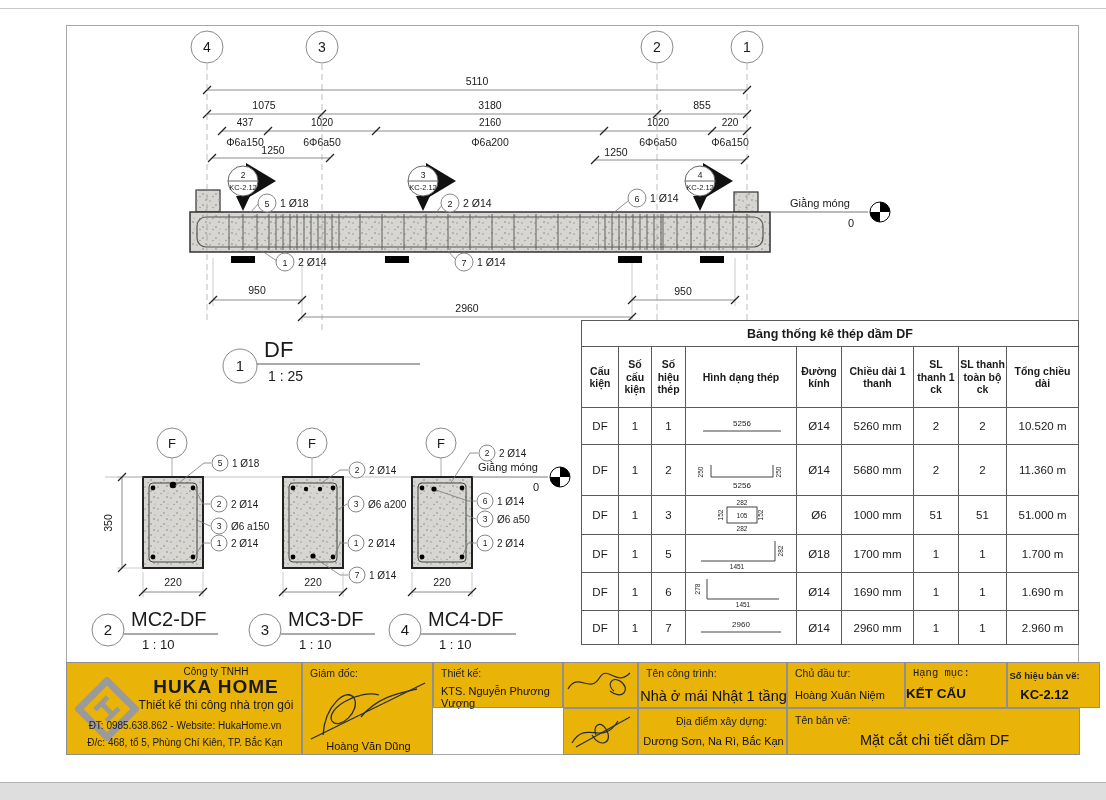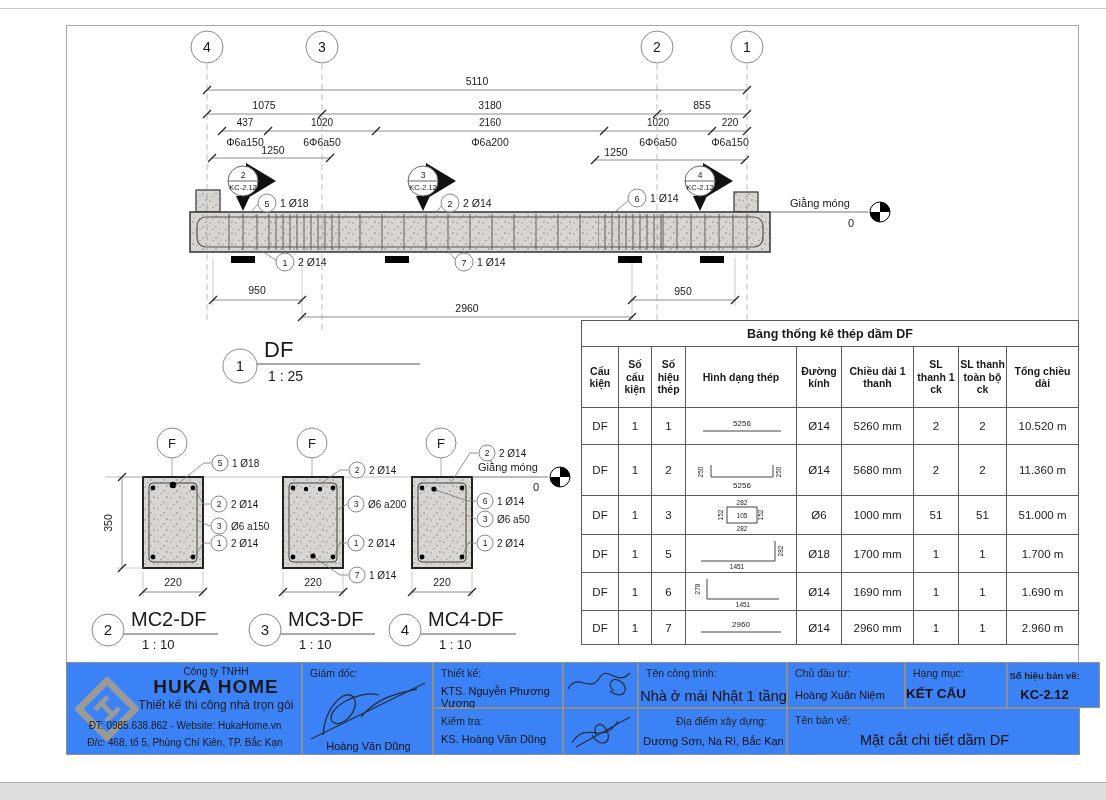--- a/index.html
+++ b/index.html
@@ -15,21 +15,21 @@
   .sched td{border:1px solid #5a5a5a;text-align:center;vertical-align:middle;padding:0;font-size:11.5px;}
   .sched .t-title{height:25px;font-weight:bold;font-size:12.5px;}
   .sched .hdr td{height:60px;font-weight:bold;font-size:10.5px;line-height:1.18;}
   .sched .r1 td{height:36px;} .sched .r2 td{height:50px;} .sched .r3 td{height:38px;}
   .sched .r4 td{height:37px;} .sched .r5 td{height:37px;} .sched .r6 td{height:33px;}
   .shape-cell svg{display:block;margin:0 auto;}
   .sdim{font-size:8px;fill:#222;} .sdim-sm{font-size:6.5px;fill:#222;}
 
   
   .tb{position:absolute;left:66px;top:662px;width:1014px;height:93px;}
-  .tb .cell{position:absolute;border:1px solid #8f8f8f;box-sizing:border-box;background:#3b82f6;}
+  .tb .cell{position:absolute;border:1px solid #8f8f8f;box-sizing:border-box;background:#eab308;}
   .tb .lbl{position:absolute;font-size:10.5px;color:#222;}
   .tb .val{position:absolute;font-size:11.5px;color:#111;}
   .c-company{left:0;top:0;width:236px;height:93px;}
   .c-director{left:236px;top:0;width:131px;height:93px;}
   .c-design{left:367px;top:0;width:130px;height:46px;}
   .c-design-sig{left:497px;top:0;width:75px;height:46px;}
   .c-check{left:367px;top:46px;width:130px;height:47px;}
   .c-check-sig{left:497px;top:46px;width:75px;height:47px;}
   .c-project{left:572px;top:0;width:149px;height:46px;}
   .c-location{left:572px;top:46px;width:149px;height:47px;}
@@ -569,24 +569,20 @@
     </div>
     <div class="cell c-design-sig">
       <svg width="73" height="44">
         <g stroke="#232e38" stroke-width="1.2" fill="none">
           <path d="M4,26 C14,8 26,32 36,14 C44,2 52,24 66,10"></path>
           <path d="M46,28 C58,38 68,26 56,18 C48,13 42,22 50,28"></path>
         </g>
       </svg>
     </div>
 
-    <div class="cell c-check">
-      <div class="lbl" style="left:7px;top:6px;">Kiểm tra:</div>
-      <div class="val" style="left:7px;top:24px;font-size:11px;">KS. Hoàng Văn Dũng</div>
-    </div>
     <div class="cell c-check-sig">
       <svg width="73" height="45">
         <g stroke="#232e38" stroke-width="1.2" fill="none">
           <path d="M8,34 C22,10 38,38 54,12"></path>
           <path d="M12,38 L66,8"></path>
           <path d="M28,26 C36,40 50,34 42,20 C36,10 28,18 32,26"></path>
         </g>
       </svg>
     </div>
 
@@ -597,21 +593,21 @@
     <div class="cell c-location">
       <div class="lbl" style="left:7px;top:6px;padding-left:30px;">Địa điểm xây dựng:</div>
       <div class="val" style="left:0;top:26px;width:149px;text-align:center;font-size:11px;">Dương Sơn, Na Rì, Bắc Kạn</div>
     </div>
 
     <div class="cell c-owner">
       <div class="lbl" style="left:7px;top:4px;">Chủ đầu tư:</div>
       <div class="val" style="left:7px;top:26px;font-size:11px;">Hoàng Xuân Niệm</div>
     </div>
     <div class="cell c-category">
-      <div class="lbl" style="left:7px;top:4px;">Hạng mục:</div>
+      <div class="lbl" style="left:7px;top:4px;font-family:Liberation Mono, monospace;">Hạng mục:</div>
       <div class="val" style="left:0;top:23px;width:102px;text-align:left;font-size:13.5px;font-weight:bold;">KẾT CẤU</div>
     </div>
     <div class="cell c-number">
       <div class="lbl" style="left:0;top:7px;width:73px;text-align:center;font-size:9.5px;">Số hiệu bản vẽ:</div>
       <div class="val" style="left:0;top:24px;width:73px;text-align:center;font-size:13px;">KC-2.12</div>
     </div>
     <div class="cell c-drawing">
       <div class="lbl" style="left:7px;top:5px;">Tên bản vẽ:</div>
       <div class="val" style="left:0;top:23px;width:293px;text-align:center;font-size:14.5px;">Mặt cắt chi tiết dầm DF</div>
     </div>

